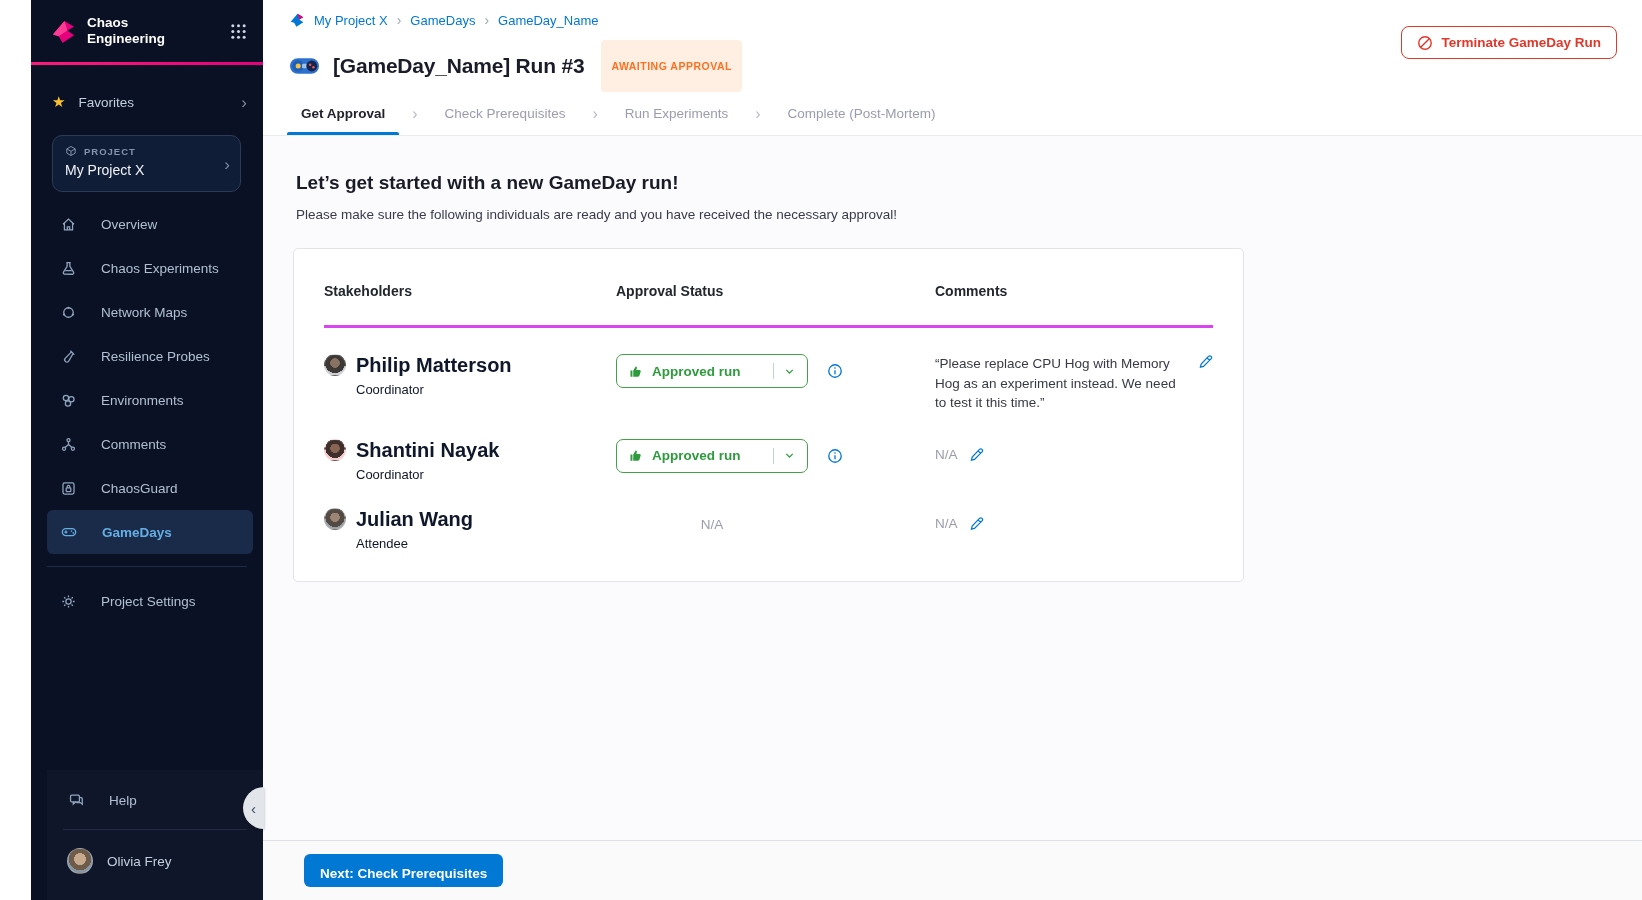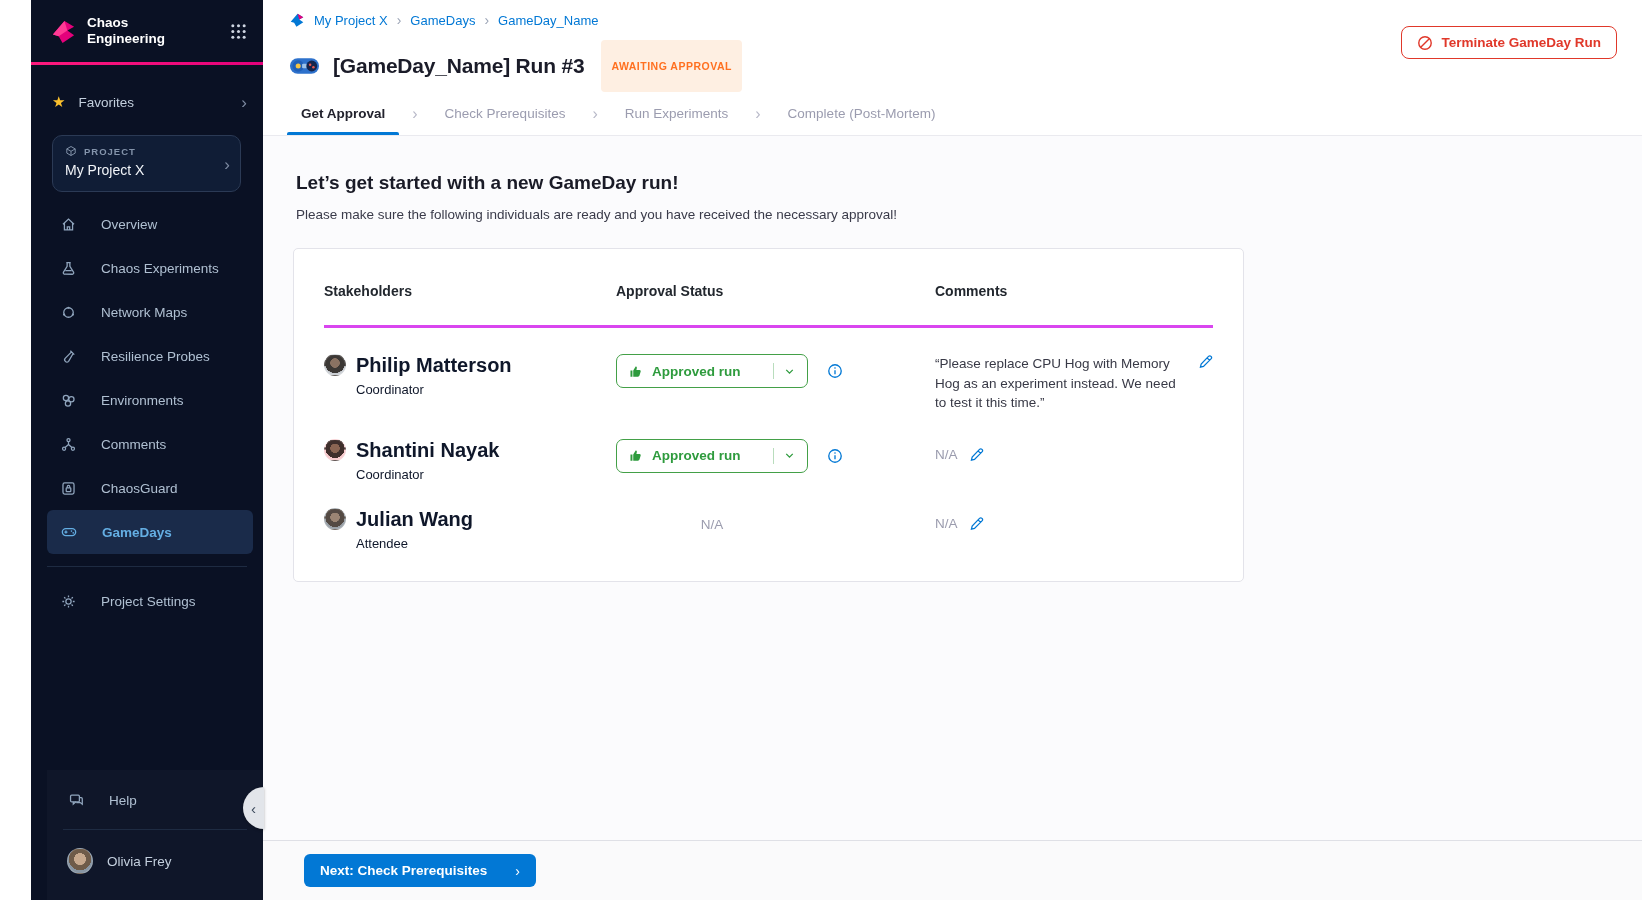--- a/index.html
+++ b/index.html
@@ -68,21 +68,21 @@
   .btn-sep { width:1px; height:16px; background:#b9ddbd; margin-left:auto; }
   .info-icon { margin-left:19px; cursor:pointer; display:flex; }
   .na { color:#9b9cae; font-size:13.5px; }
   .status-na { width:192px; text-align:center; padding-top:9px; }
   .comment-cell { display:flex; justify-content:space-between; align-items:flex-start; }
   .comment-text { font-size:13.5px; color:#383946; line-height:19.5px; max-width:252px; }
   .comment-na { display:flex; align-items:center; gap:11px; padding-top:8px; }
   .pencil { cursor:pointer; display:flex; }
 
   .footer { height:60px; background:#fafafb; border-top:1px solid #dfe0e6; display:flex; align-items:center; padding-left:41px; }
-  .next-btn { height:33px; background:#0278d5; border:none; border-radius:6px; color:#fff; font-family:inherit; font-size:13.5px; font-weight:700; padding:12px 16px; display:flex; align-items:center; gap:28px; cursor:pointer; }
+  .next-btn { height:33px; background:#0278d5; border:none; border-radius:6px; color:#fff; font-family:inherit; font-size:13.5px; font-weight:700; padding:12px 16px; display:flex; align-items:center; gap:28px; cursor:pointer;flex-direction:column; }
   .next-btn .nchev { font-size:14px; font-weight:400; }
 </style>
 </head>
 <body>
 
 <div class="app">
 
   <aside class="sidebar">
     <div class="logo-row">
       <svg width="27" height="27" viewBox="0 0 28 28">

